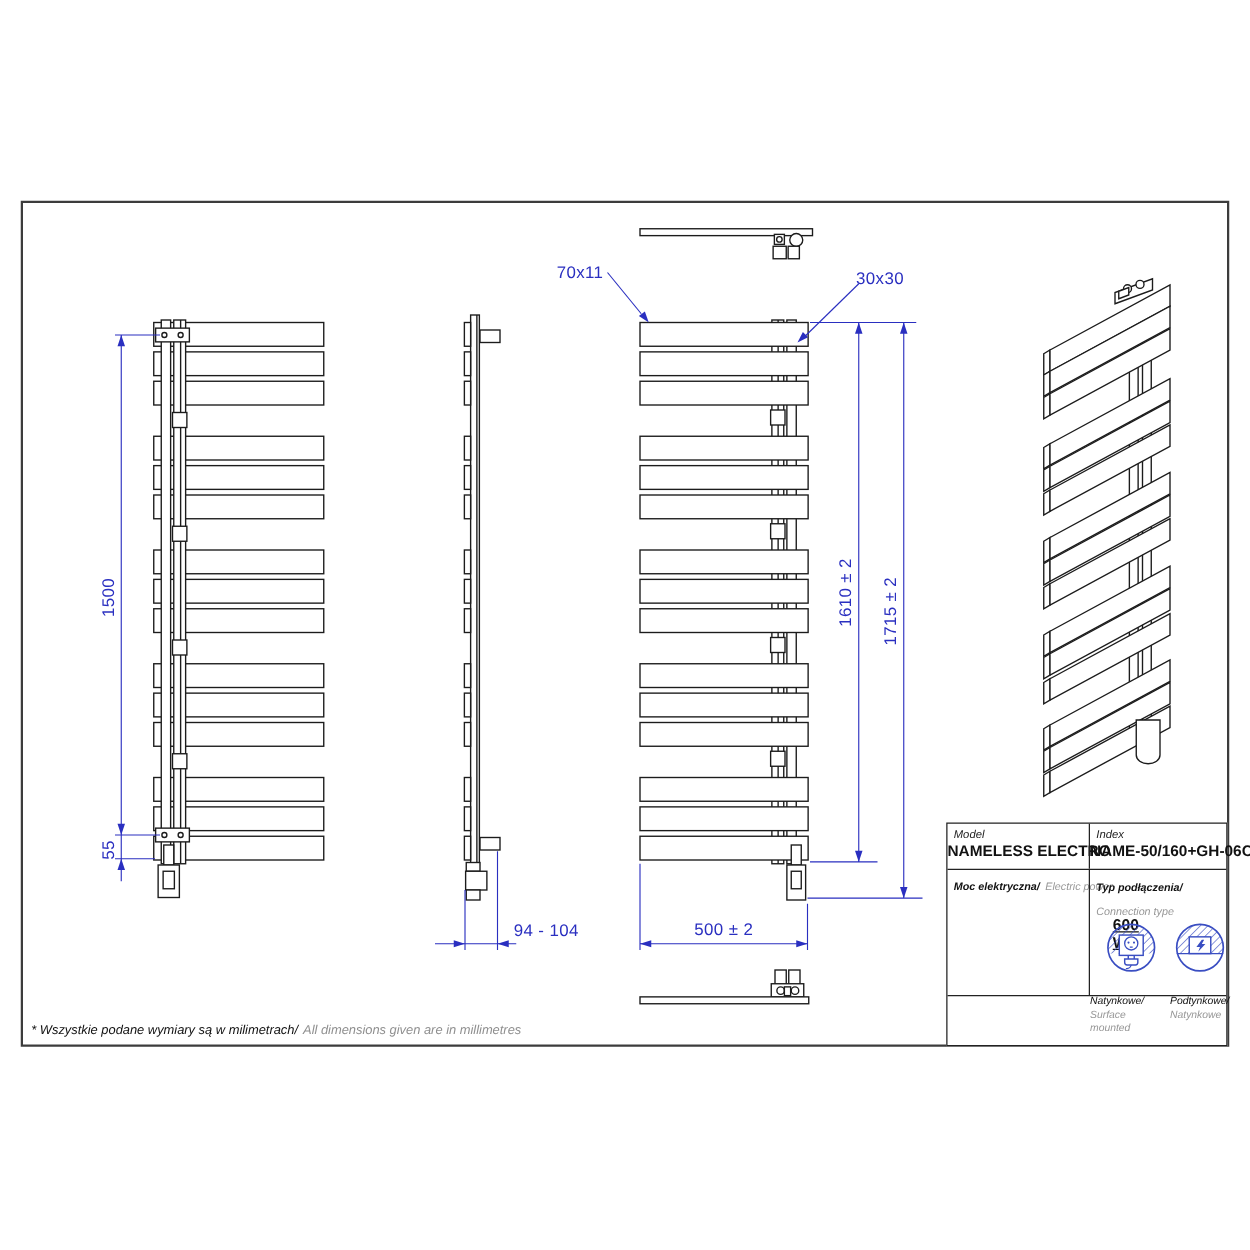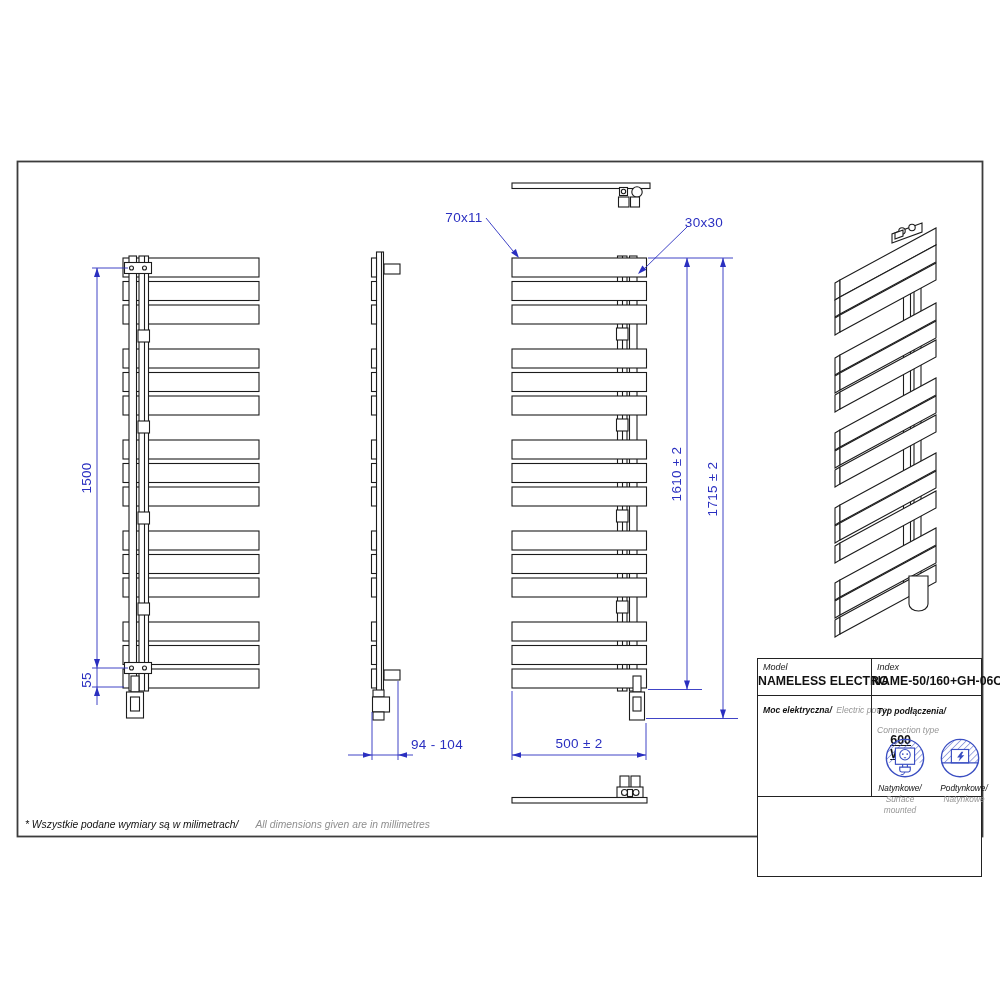--- a/index.html
+++ b/index.html
@@ -5,43 +5,43 @@
   html,body{margin:0;padding:0;background:#fff;}
   .page{position:relative;width:1000px;height:1000px;background:#fff;overflow:hidden;
         font-family:"Liberation Sans",sans-serif;}
   svg{position:absolute;left:0;top:0;}
   .kf {stroke:#1c1c1c;fill:#fff;stroke-width:1.1;}
   .kl {stroke:#1c1c1c;fill:none;stroke-width:1.1;}
   .b  {stroke:#2a2fc0;fill:none;stroke-width:0.9;}
   .ba {fill:#2a2fc0;stroke:none;}
   text.dim{fill:#2a2fc0;font:13.5px "Liberation Sans",sans-serif;letter-spacing:.3px;}
   
-  .tb{position:absolute;left:757px;top:658px;width:225px;height:219px;border:1.4px solid #222;
+  .tb{position:absolute;left:757px;top:658px;width:225px;height:179px;border:1.4px solid #222;
       box-sizing:border-box;background:#fff;display:flex;flex-direction:column;}
   .tb-row1{display:flex;height:37px;border-bottom:1.2px solid #222;box-sizing:border-box;}
   .tb-row2{display:flex;height:101px;border-bottom:1.2px solid #222;box-sizing:border-box;}
   .tb-row3{flex:1;display:flex;align-items:center;justify-content:center;}
   .cell-l{width:113px;box-sizing:border-box;}
   .cell-r{flex:1;border-left:1.2px solid #222;box-sizing:border-box;}
   .lbl{font:italic 9px "Liberation Sans",sans-serif;color:#222;padding:3px 0 0 5px;}
   .lbl-b{font:italic 600 8.6px "Liberation Sans",sans-serif;color:#111;}
   .lbl-en{font:italic 8.6px "Liberation Sans",sans-serif;color:#979797;}
   .val{font:bold 12.3px "Liberation Sans",sans-serif;color:#111;text-align:center;margin-top:2px;white-space:nowrap;}
   .pwr-cell{display:flex;flex-direction:row;align-items:center;}
   .pwr-lab{align-self:flex-start;padding:3px 0 0 5px;white-space:nowrap;}
   .pwr-val{font:bold 12.5px "Liberation Sans",sans-serif;color:#111;margin-top:1px;text-decoration:underline;}
   .con-lab{padding:3px 0 0 5px;line-height:1.2;}
   .icons-row{display:flex;justify-content:center;gap:11px;margin-top:1px;}
   .icon-caps{display:flex;justify-content:center;gap:8px;margin-top:1px;}
-  .icon-cap{width:56px;text-align:center;font:italic 8.3px "Liberation Sans",sans-serif;color:#111;line-height:1.3;}
+  .icon-cap{width:56px;font:italic 8.3px "Liberation Sans",sans-serif;color:#111;line-height:1.3;margin-top:12px;}
   .icon-cap .en{color:#979797;}
   
   .footnote{position:absolute;left:25px;top:819px;font:italic 10.3px "Liberation Sans",sans-serif;white-space:nowrap;}
   .footnote .pl{font-weight:normal;color:#111;}
-  .footnote .en{color:#8f8f8f;margin-left:17px;}
+  .footnote .en{color:#8f8f8f;margin-left:4px;}
 </style>
 </head>
 <body>
 
 <div class="page">
 
   <svg width="1000" height="1000" viewBox="0 0 1000 1000">
     <defs>
       <rect id="v1p" x="123" y="0" width="136" height="19" class="kf"></rect>
       <rect id="v2p" x="371.5" y="0" width="5" height="19" class="kf"></rect>

